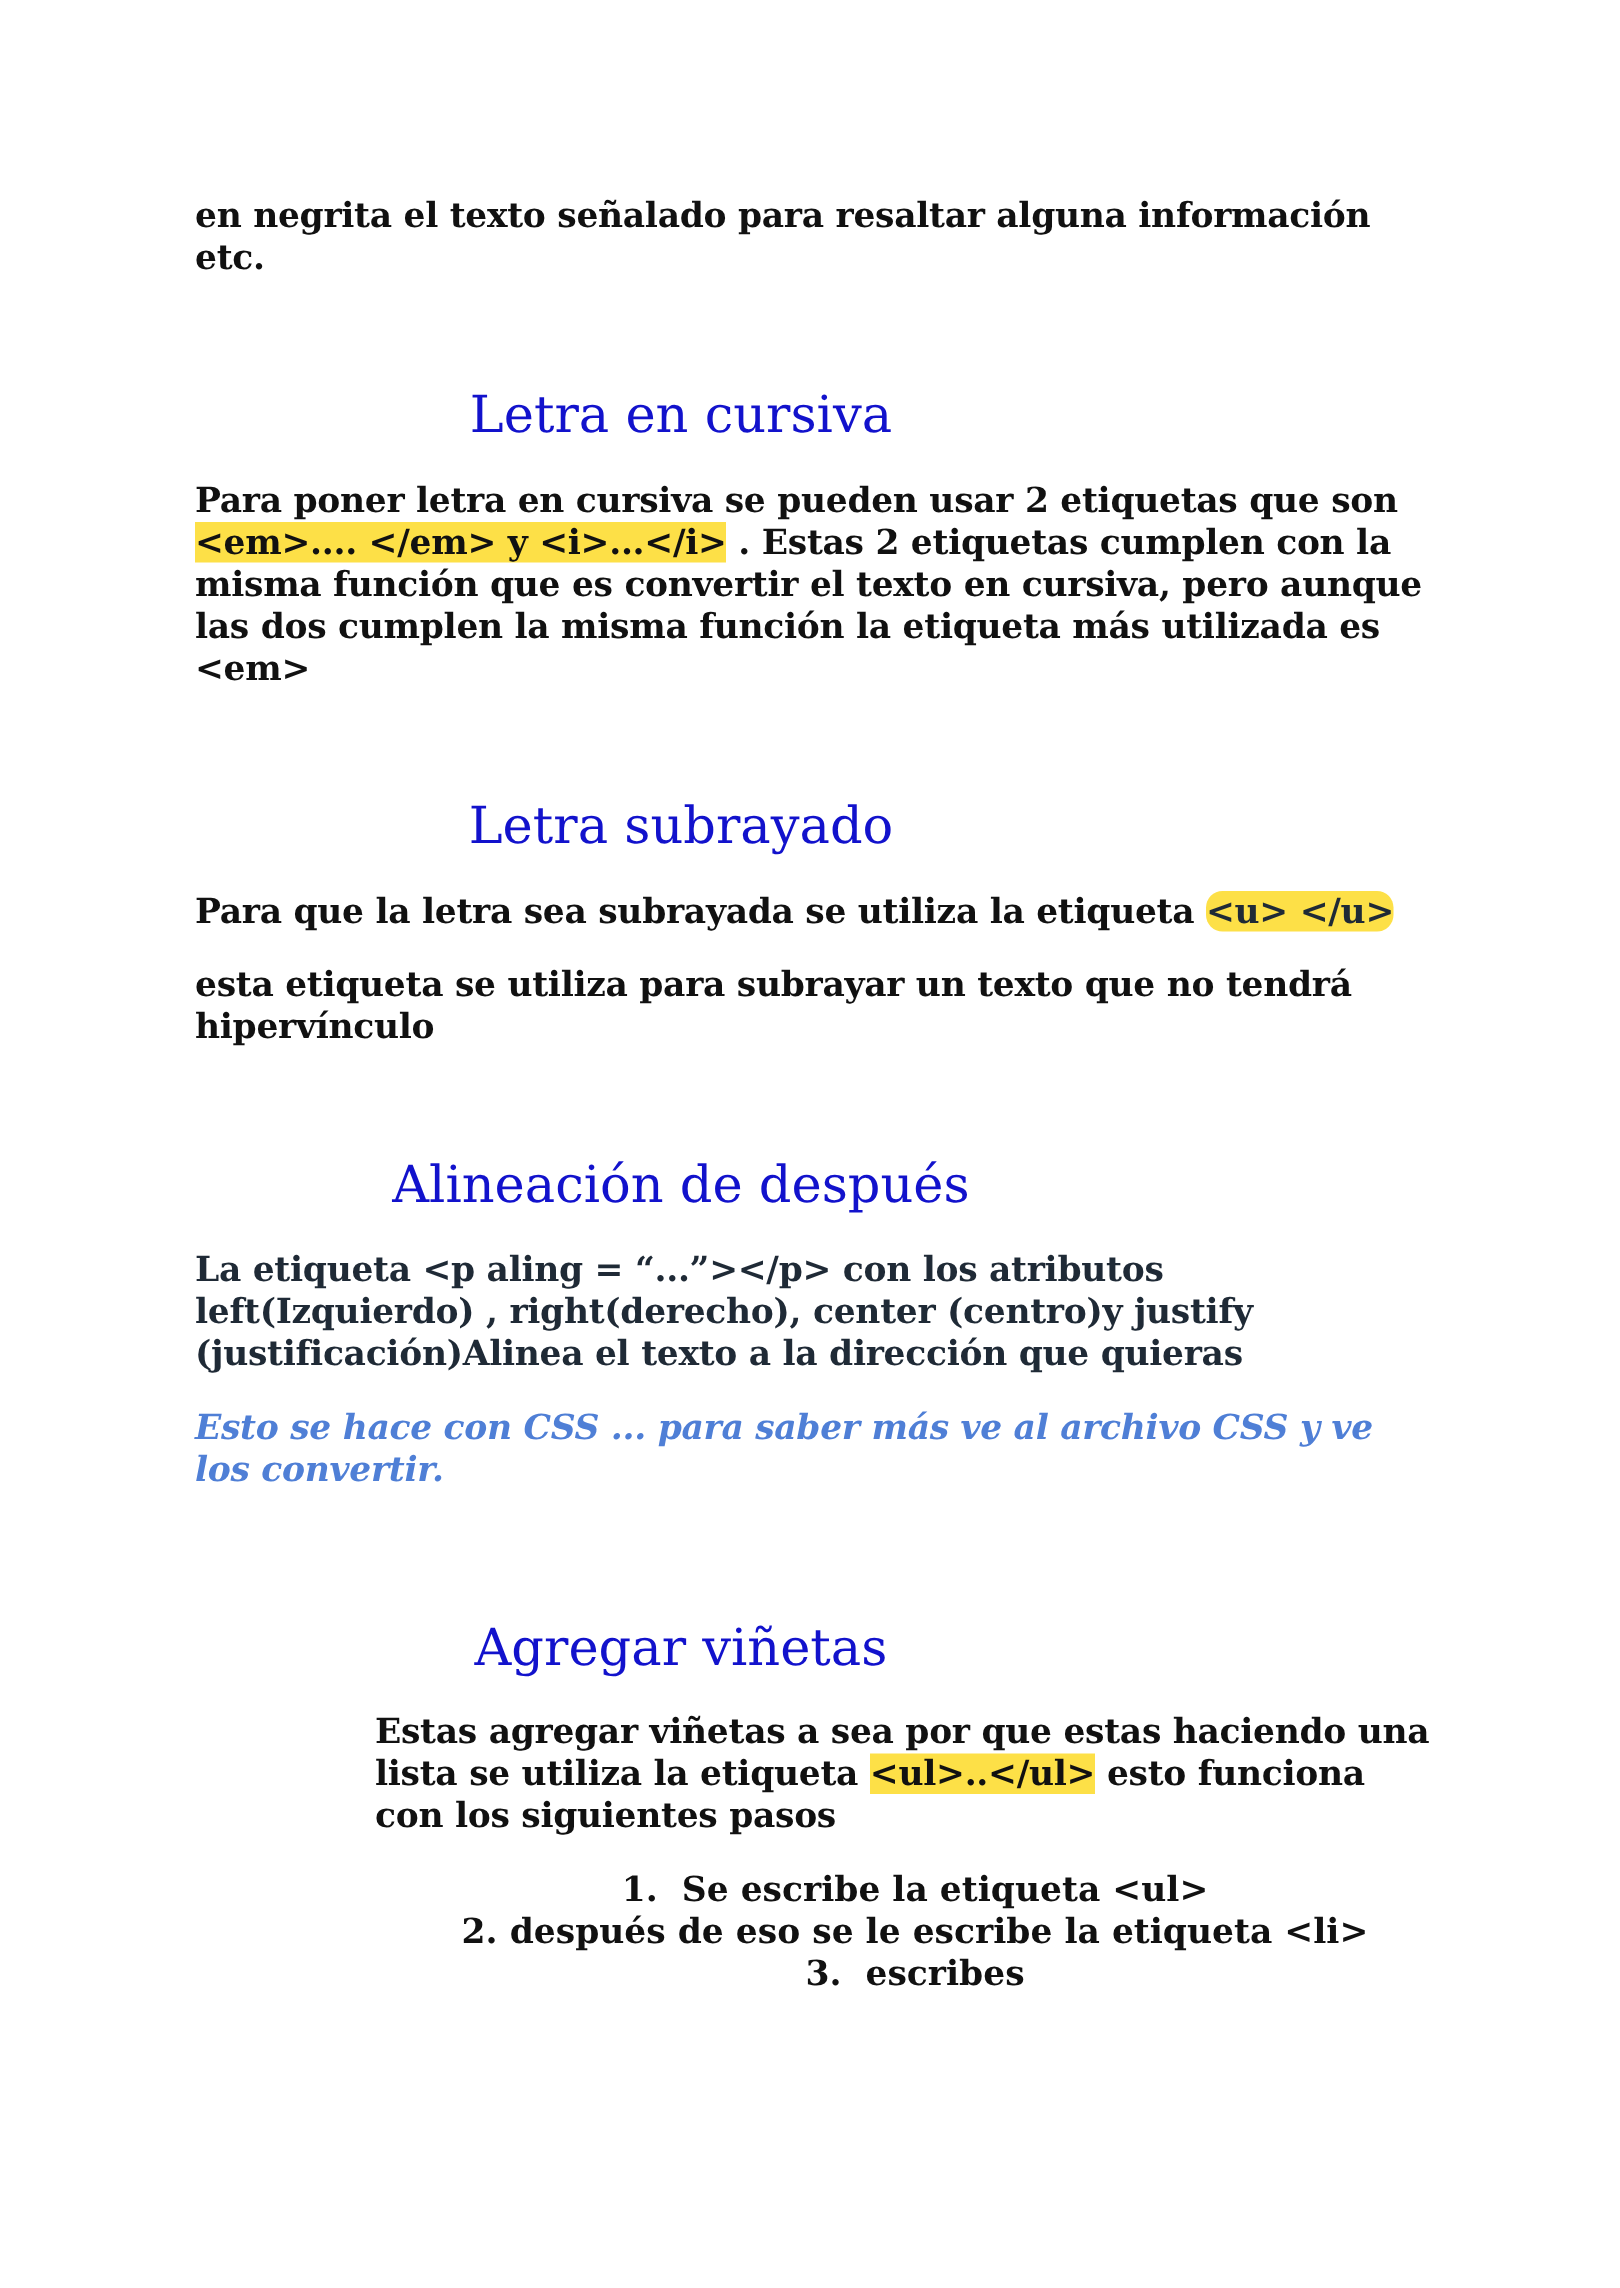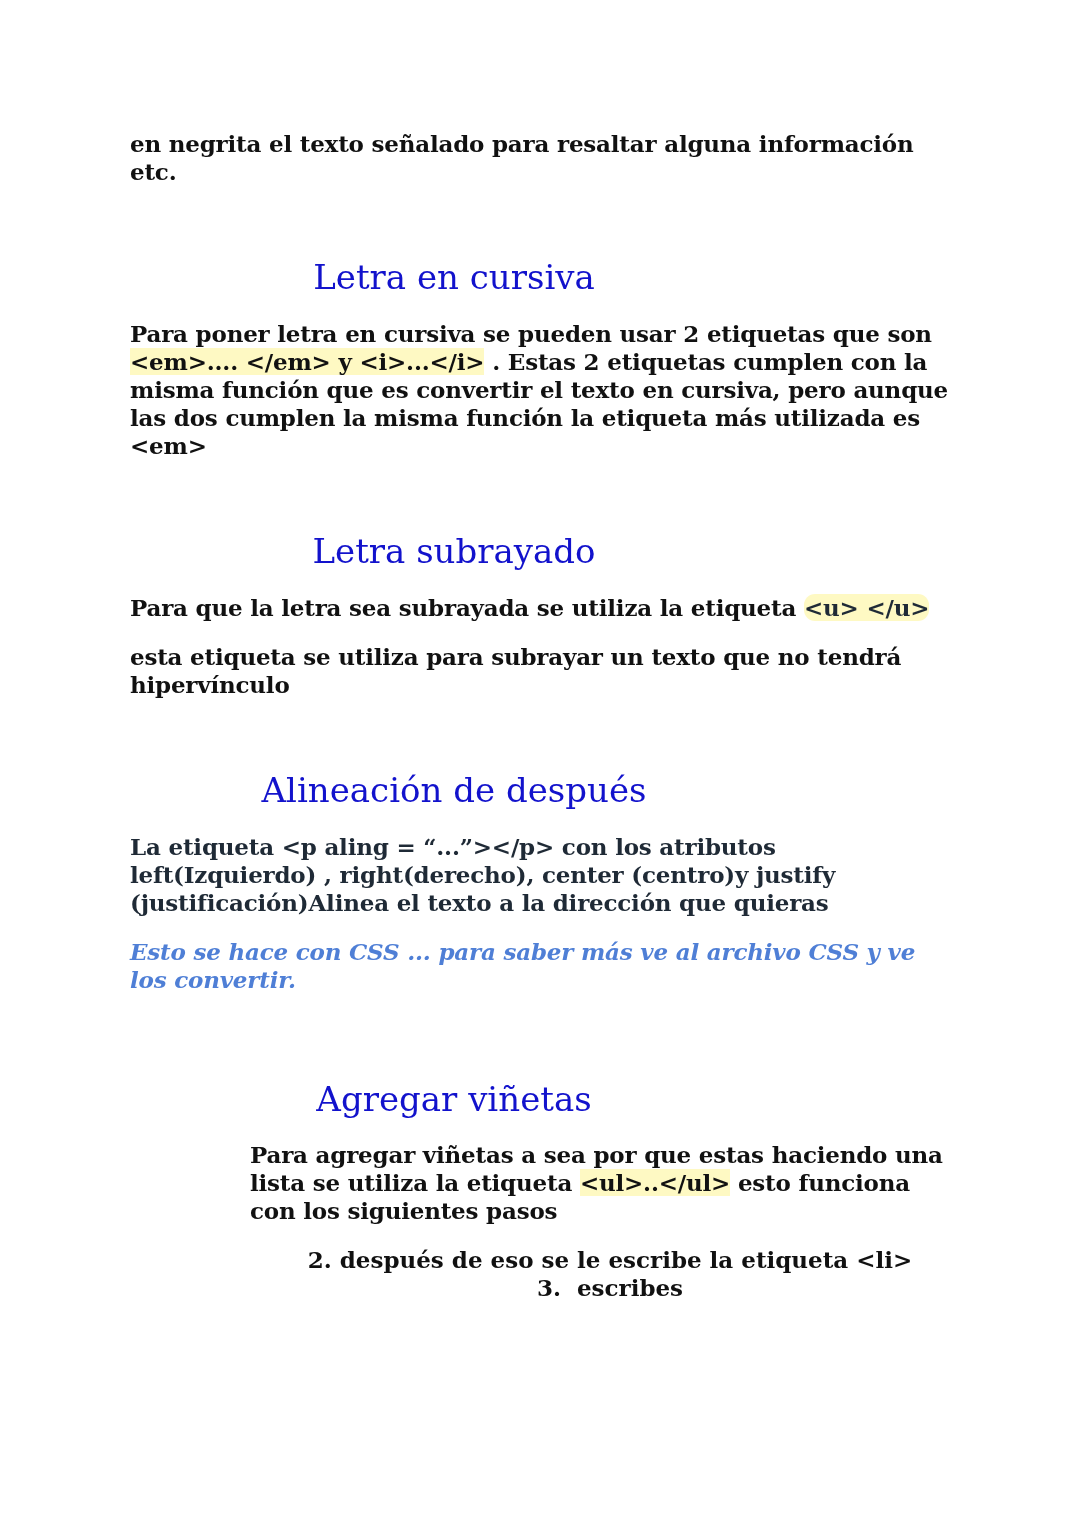--- a/index.html
+++ b/index.html
@@ -25,21 +25,21 @@
     position: absolute;
     left: 0;
     width: 908px;
     text-align: center;
     font-family: "DejaVu Serif", "Liberation Serif", serif;
     font-size: 34px;
     line-height: 40px;
     color: #1212cc;
     font-weight: normal;
   }
-  .hl { background: #fef9c3; }
+  .hl { background: #fde047; }
   .slate { color: #1f2a36; border-radius: 11px; }
   .italic-note {
     color: #4f7fd6;
     font-style: italic;
   }
   .list {
     position: absolute;
     left: 250px;
     width: 720px;
     text-align: center;
@@ -85,22 +85,23 @@
     <div>left(Izquierdo) , right(derecho), center (centro)y justify</div>
     <div>(justificación)Alinea el texto a la dirección que quieras</div>
   </div>
   <div class="para italic-note" style="top:938px;">
     <div>Esto se hace con CSS ... para saber más ve al archivo CSS y ve</div>
     <div>los convertir.</div>
   </div>
 
   <h2 class="heading" style="top:1079px; margin:0;">Agregar viñetas</h2>
   <div class="para" style="top:1141px; left:250px; width:720px;">
-    <div>Para agregar viñetas a sea por que estas haciendo una</div>
+    <div>Estas agregar viñetas a sea por que estas haciendo una</div>
     <div><span>lista se utiliza la etiqueta </span><span class="hl">&lt;ul&gt;..&lt;/ul&gt;</span><span> esto funciona</span></div>
     <div>con los siguientes pasos</div>
   </div>
   <ol class="list" style="top:1246px;">
+    <li><span>1.</span>&nbsp; <span>Se escribe la etiqueta &lt;ul&gt;</span></li>
     <li><span>2.</span> <span>después de eso se le escribe la etiqueta &lt;li&gt;</span></li>
     <li><span>3.</span>&nbsp; <span>escribes</span></li>
   </ol>
 
 </div>
 
 </body></html>

